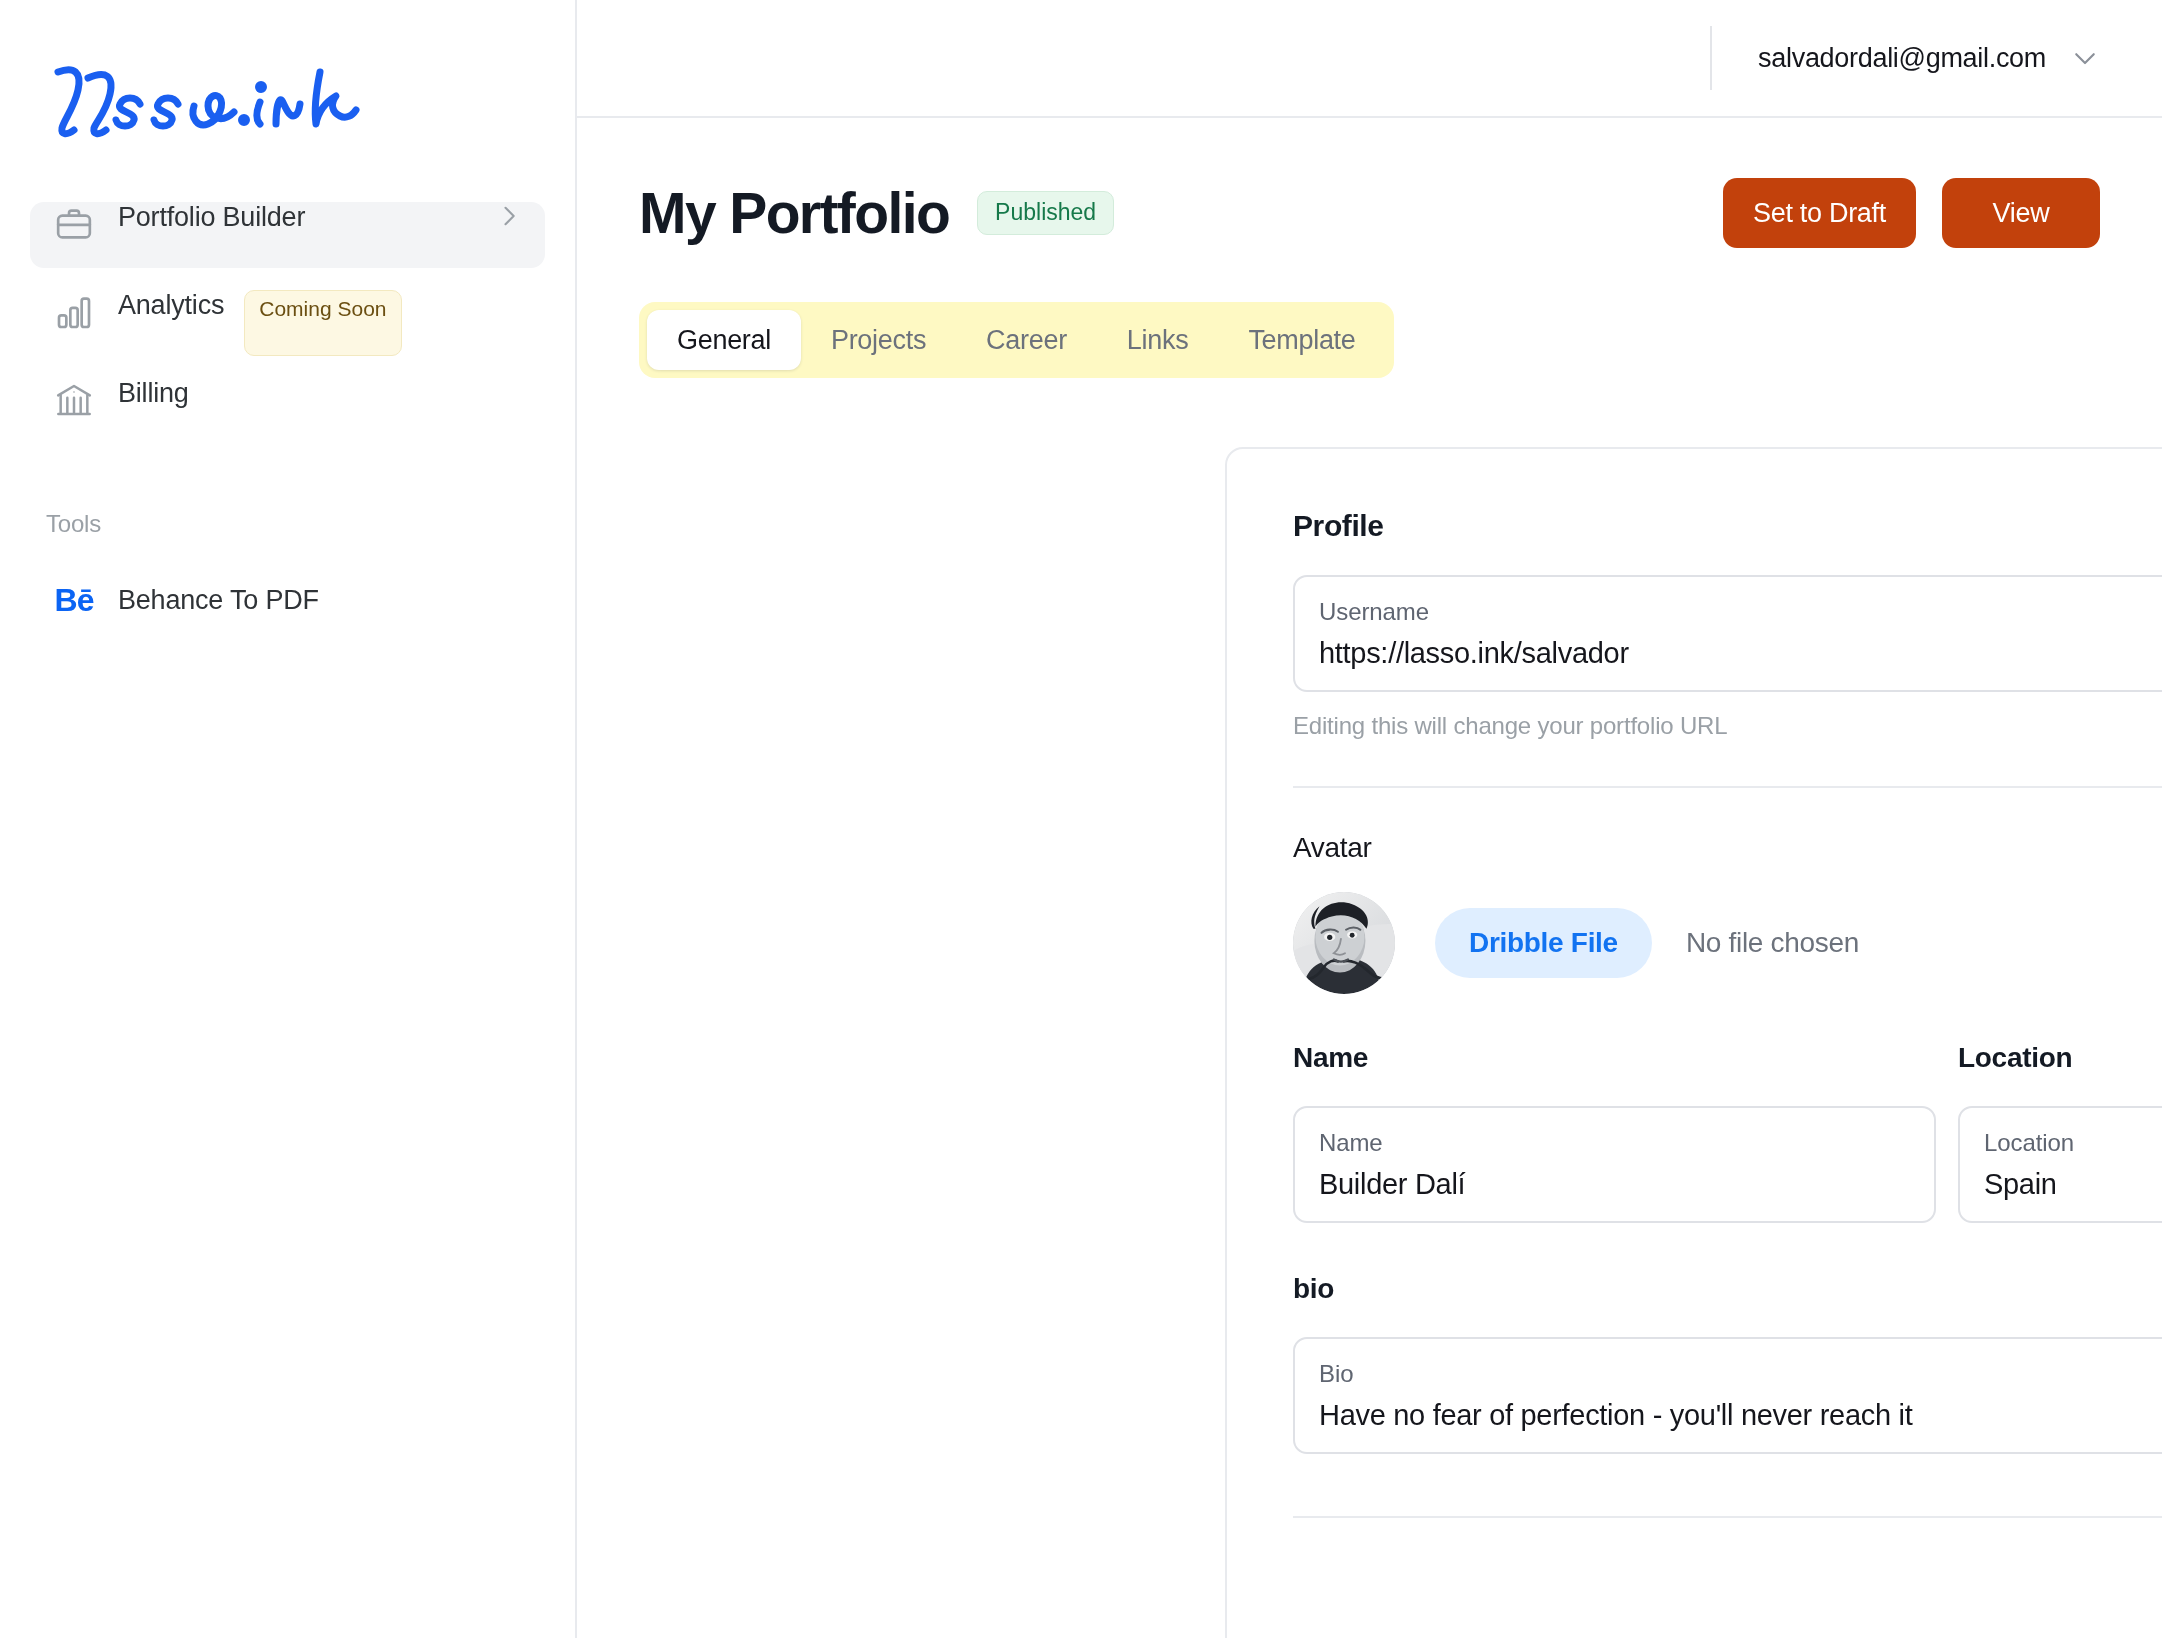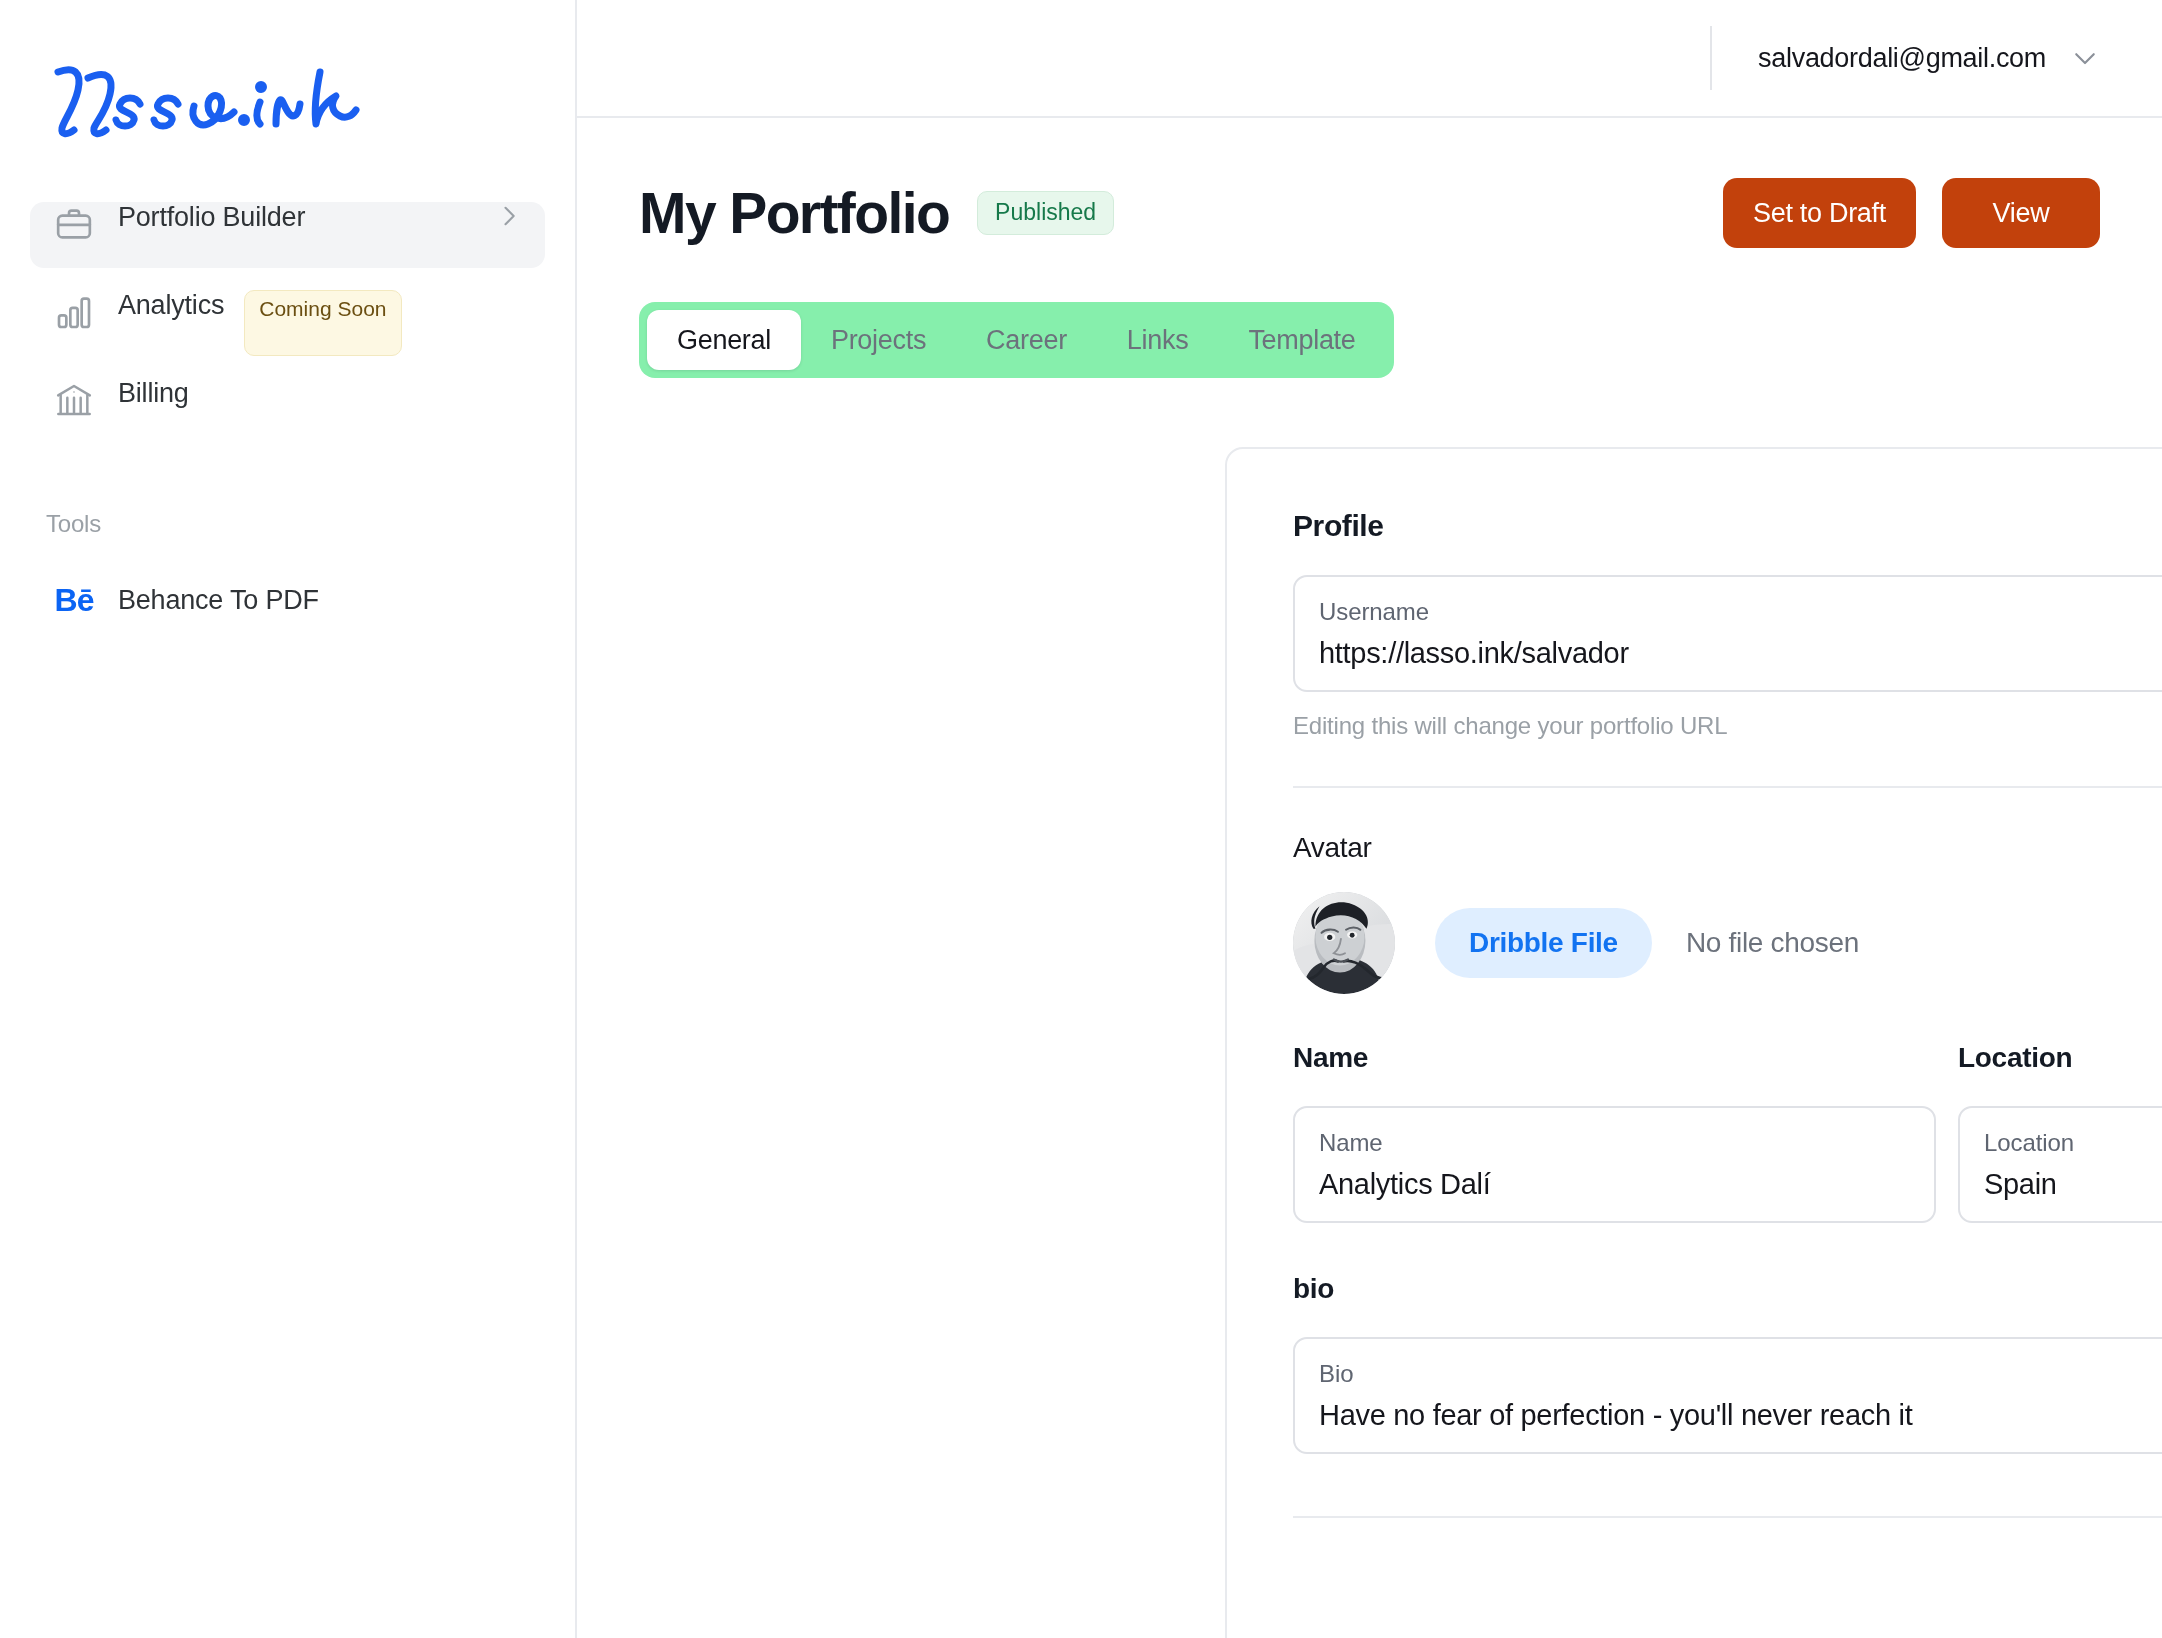--- a/index.html
+++ b/index.html
@@ -158,21 +158,21 @@
     height: 70px;
     min-width: 158px;
     cursor: pointer;
     letter-spacing: -0.3px;
   }
 
   .tabs {
     margin: 40px 0 0 62px;
     display: inline-flex;
     align-items: center;
-    background: #86efac;
+    background: #fef9c3;
     border-radius: 16px;
     padding: 8px;
     height: 76px;
   }
   .tab {
     font-size: 27px;
     color: #6c727c;
     padding: 0 30px;
     height: 60px;
     display: flex;
@@ -444,21 +444,21 @@
         </div>
         <button class="choose-file">Dribble File</button>
         <span class="no-file">No file chosen</span>
       </div>
 
       <div class="two-col">
         <div class="col">
           <div class="col-label" style="margin-top:48px;">Name</div>
           <div class="field">
             <span class="field-label">Name</span>
-            <span class="field-value" placeholder="Name">Analytics Dalí</span>
+            <span class="field-value" placeholder="Name">Builder Dalí</span>
           </div>
         </div>
         <div class="col">
           <div class="col-label" style="margin-top:48px;">Location</div>
           <div class="field">
             <span class="field-label">Location</span>
             <span class="field-value" placeholder="Location">Spain</span>
           </div>
         </div>
       </div>

